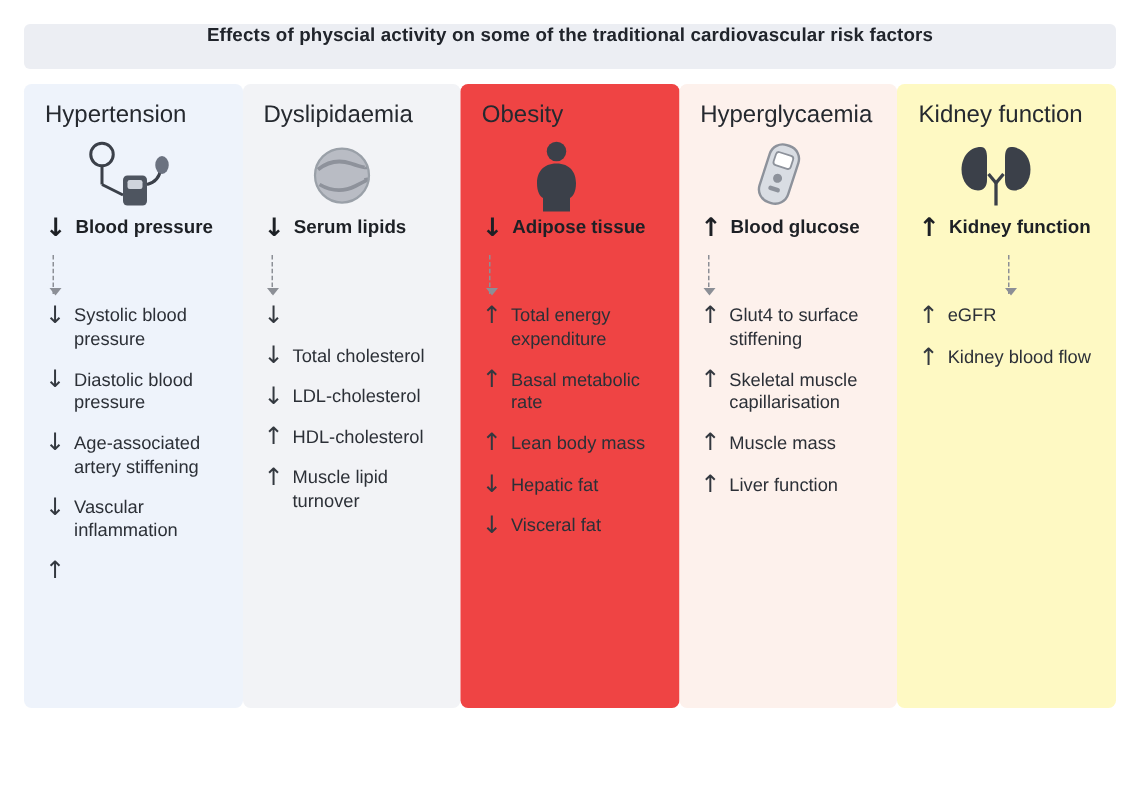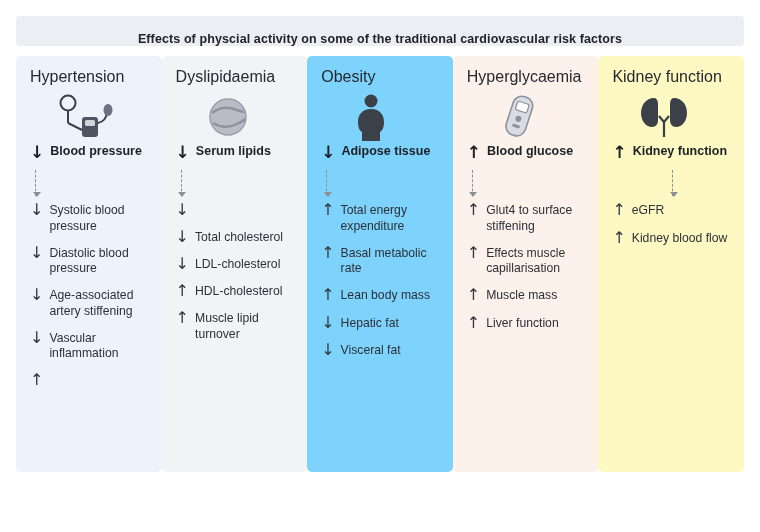--- a/index.html
+++ b/index.html
@@ -14,21 +14,21 @@
     width: 760px; height: 532px;
     background: #ffffff;
     overflow: hidden;
   }
   .banner {
     position: absolute;
     left: 16px; top: 16px;
     width: 728px; height: 30px;
     background: #eceef3;
     border-radius: 4px;
-    display: flex; align-items: flex-end; justify-content: center;
+    display: flex; align-items: flex-start; justify-content: center;
     font-size: 12.5px;
     font-weight: bold;
     color: #20242b;
     letter-spacing: 0.1px;
   }
   .columns {
     position: absolute;
     left: 16px; top: 56px;
     width: 728px; height: 416px;
     display: flex;
@@ -191,21 +191,21 @@
           <span class="arrow small">↑</span>
           <span class="txt">HDL-cholesterol</span>
         </div>
         <div class="item">
           <span class="arrow small">↑</span>
           <span class="txt">Muscle lipid turnover</span>
         </div>
       </div>
     </div>
 
-    <div class="col" style="background:#7dd3fc">
+    <div class="col" style="background:#ef4444">
       <div class="col-title">Obesity</div>
       <div class="icon-wrap" style="padding-left:30px">
         <svg width="40" height="50" viewBox="0 0 40 50">
           <circle cx="20" cy="9" r="6.5" fill="#3b4049"></circle>
           <path d="M20 17 c-9 0 -13 6 -13 13 c0 6 2 9 4 10 l0 9 h18 l0 -9 c2 -1 4 -4 4 -10 c0 -7 -4 -13 -13 -13 z" fill="#3b4049"></path>
         </svg>
       </div>
       <div class="headline">
         <span class="arrow">↓</span>
         <span>Adipose tissue</span>
@@ -252,21 +252,21 @@
         <span>Blood glucose</span>
       </div>
       <div class="dashed"></div>
       <div class="items">
         <div class="item">
           <span class="arrow small">↑</span>
           <span class="txt">Glut4 to surface stiffening</span>
         </div>
         <div class="item">
           <span class="arrow small">↑</span>
-          <span class="txt">Effects muscle capillarisation</span>
+          <span class="txt">Skeletal muscle capillarisation</span>
         </div>
         <div class="item">
           <span class="arrow small">↑</span>
           <span class="txt">Muscle mass</span>
         </div>
         <div class="item">
           <span class="arrow small">↑</span>
           <span class="txt">Liver function</span>
         </div>
       </div>

